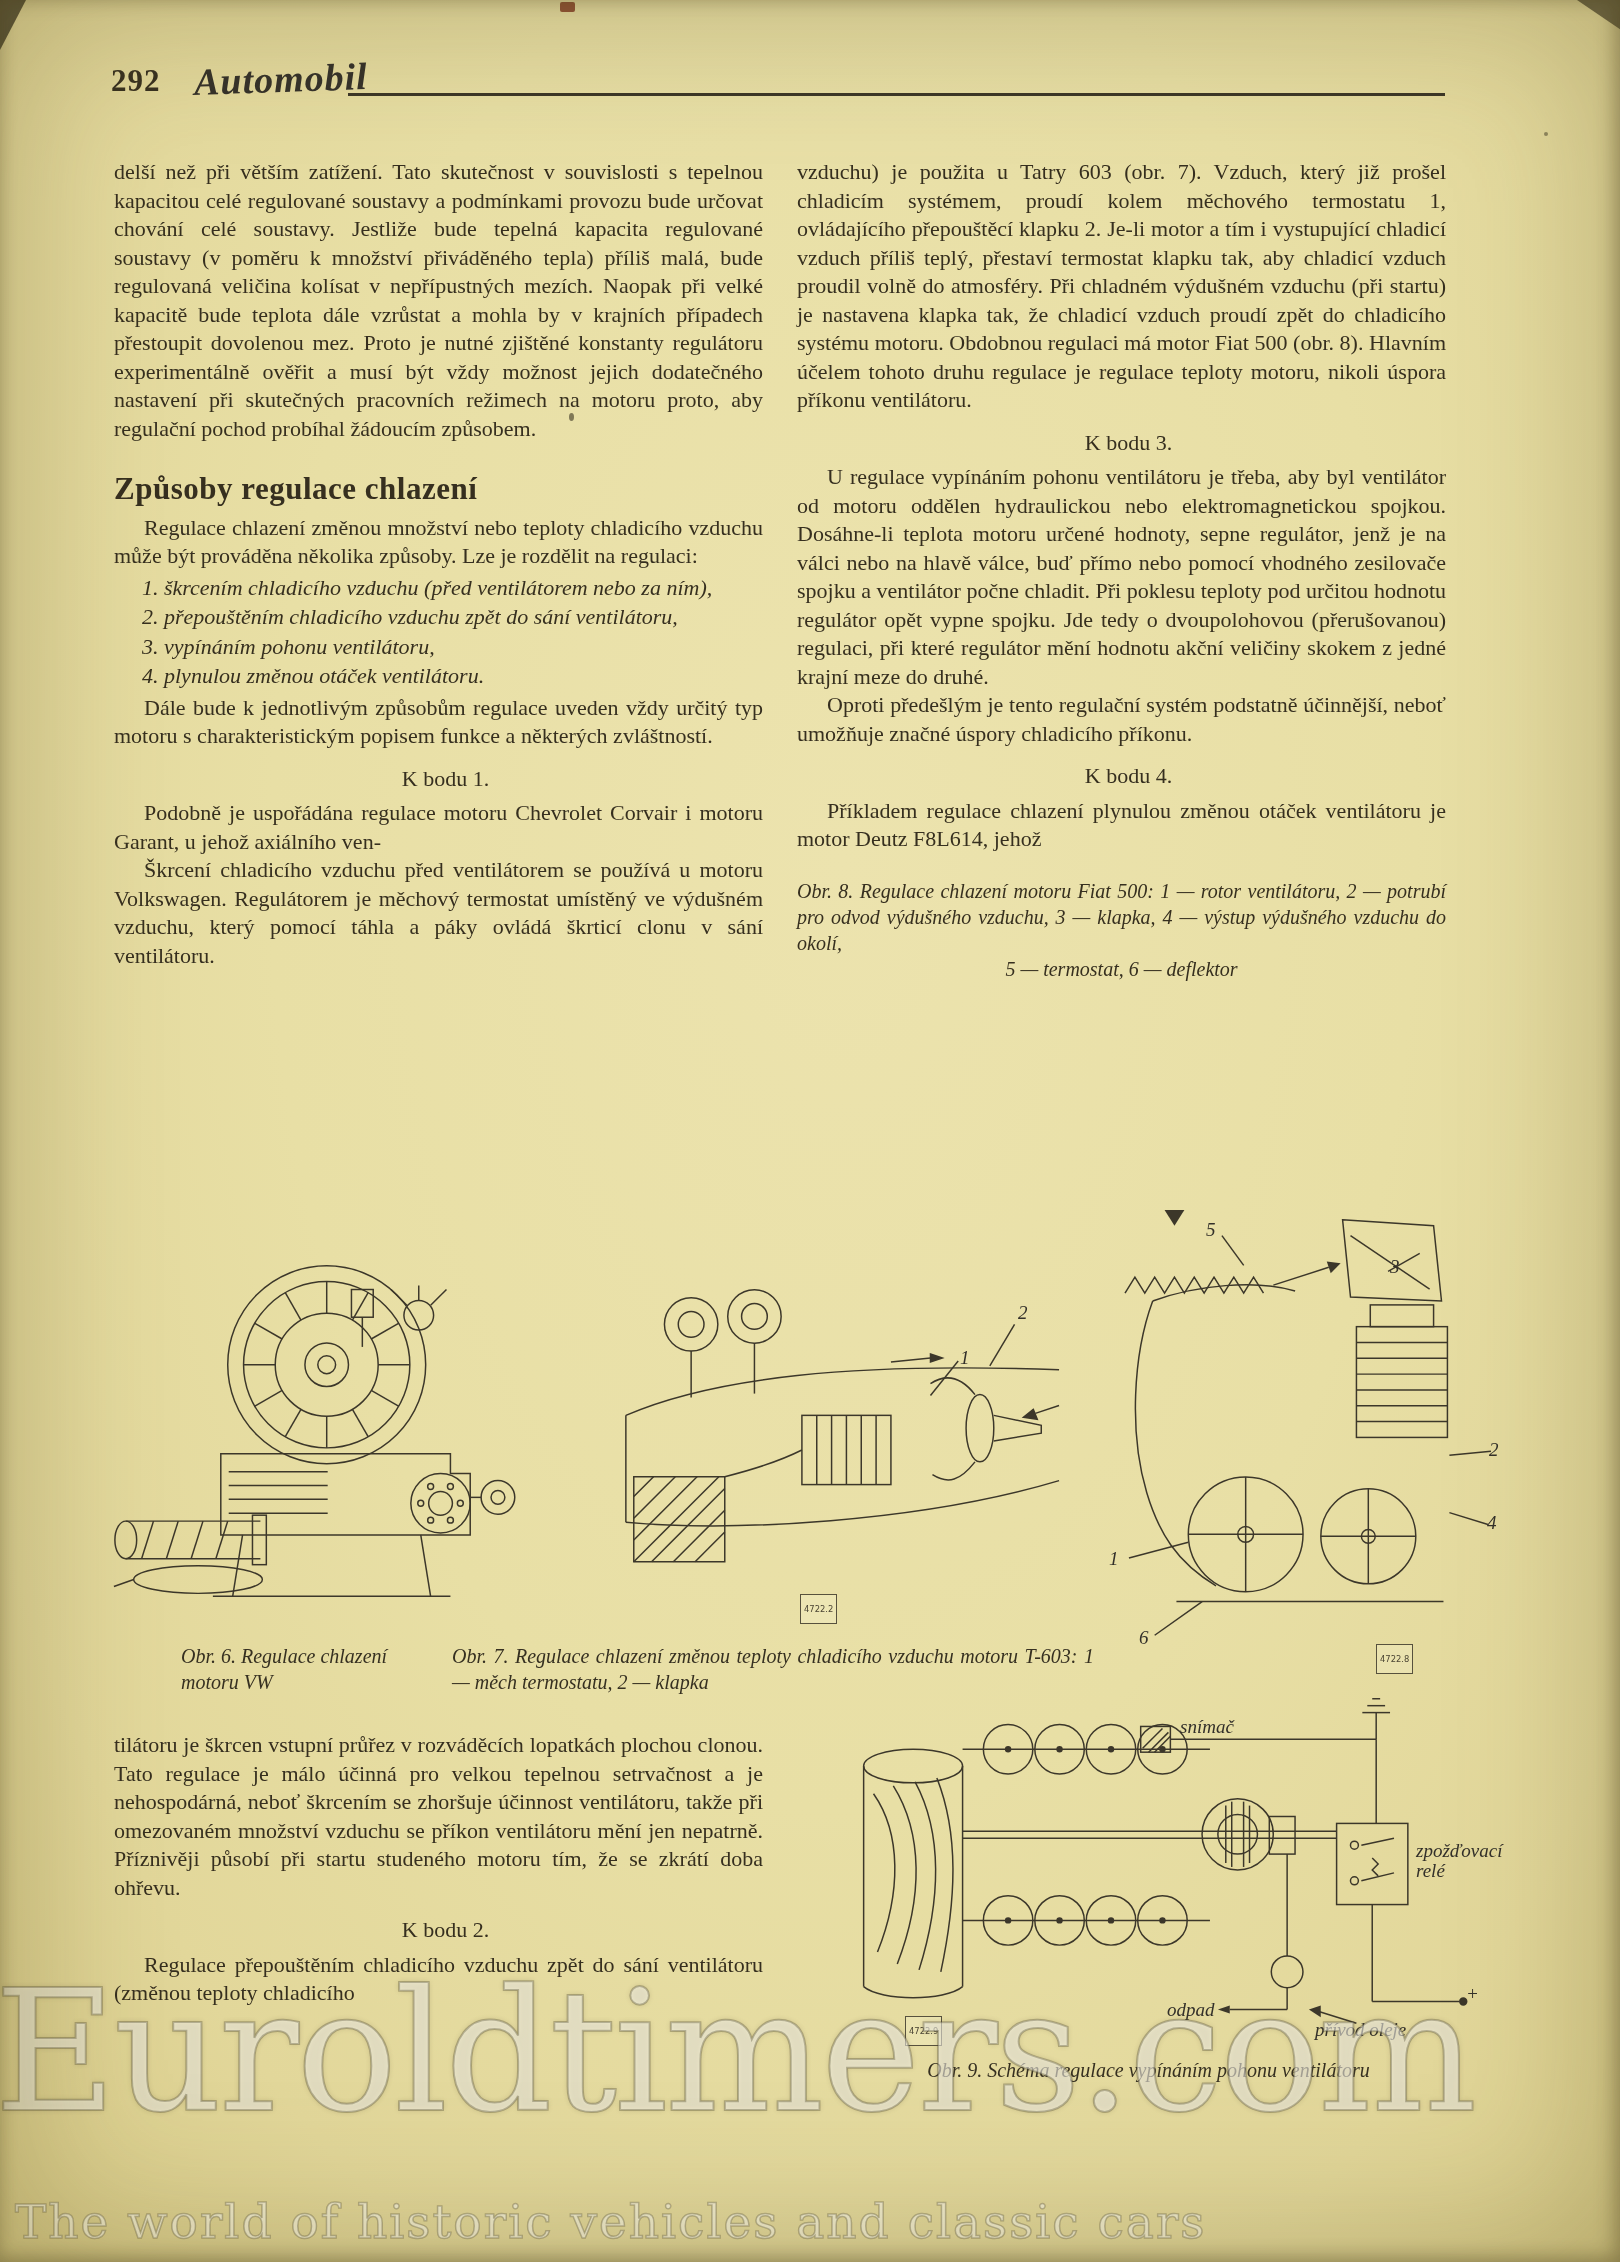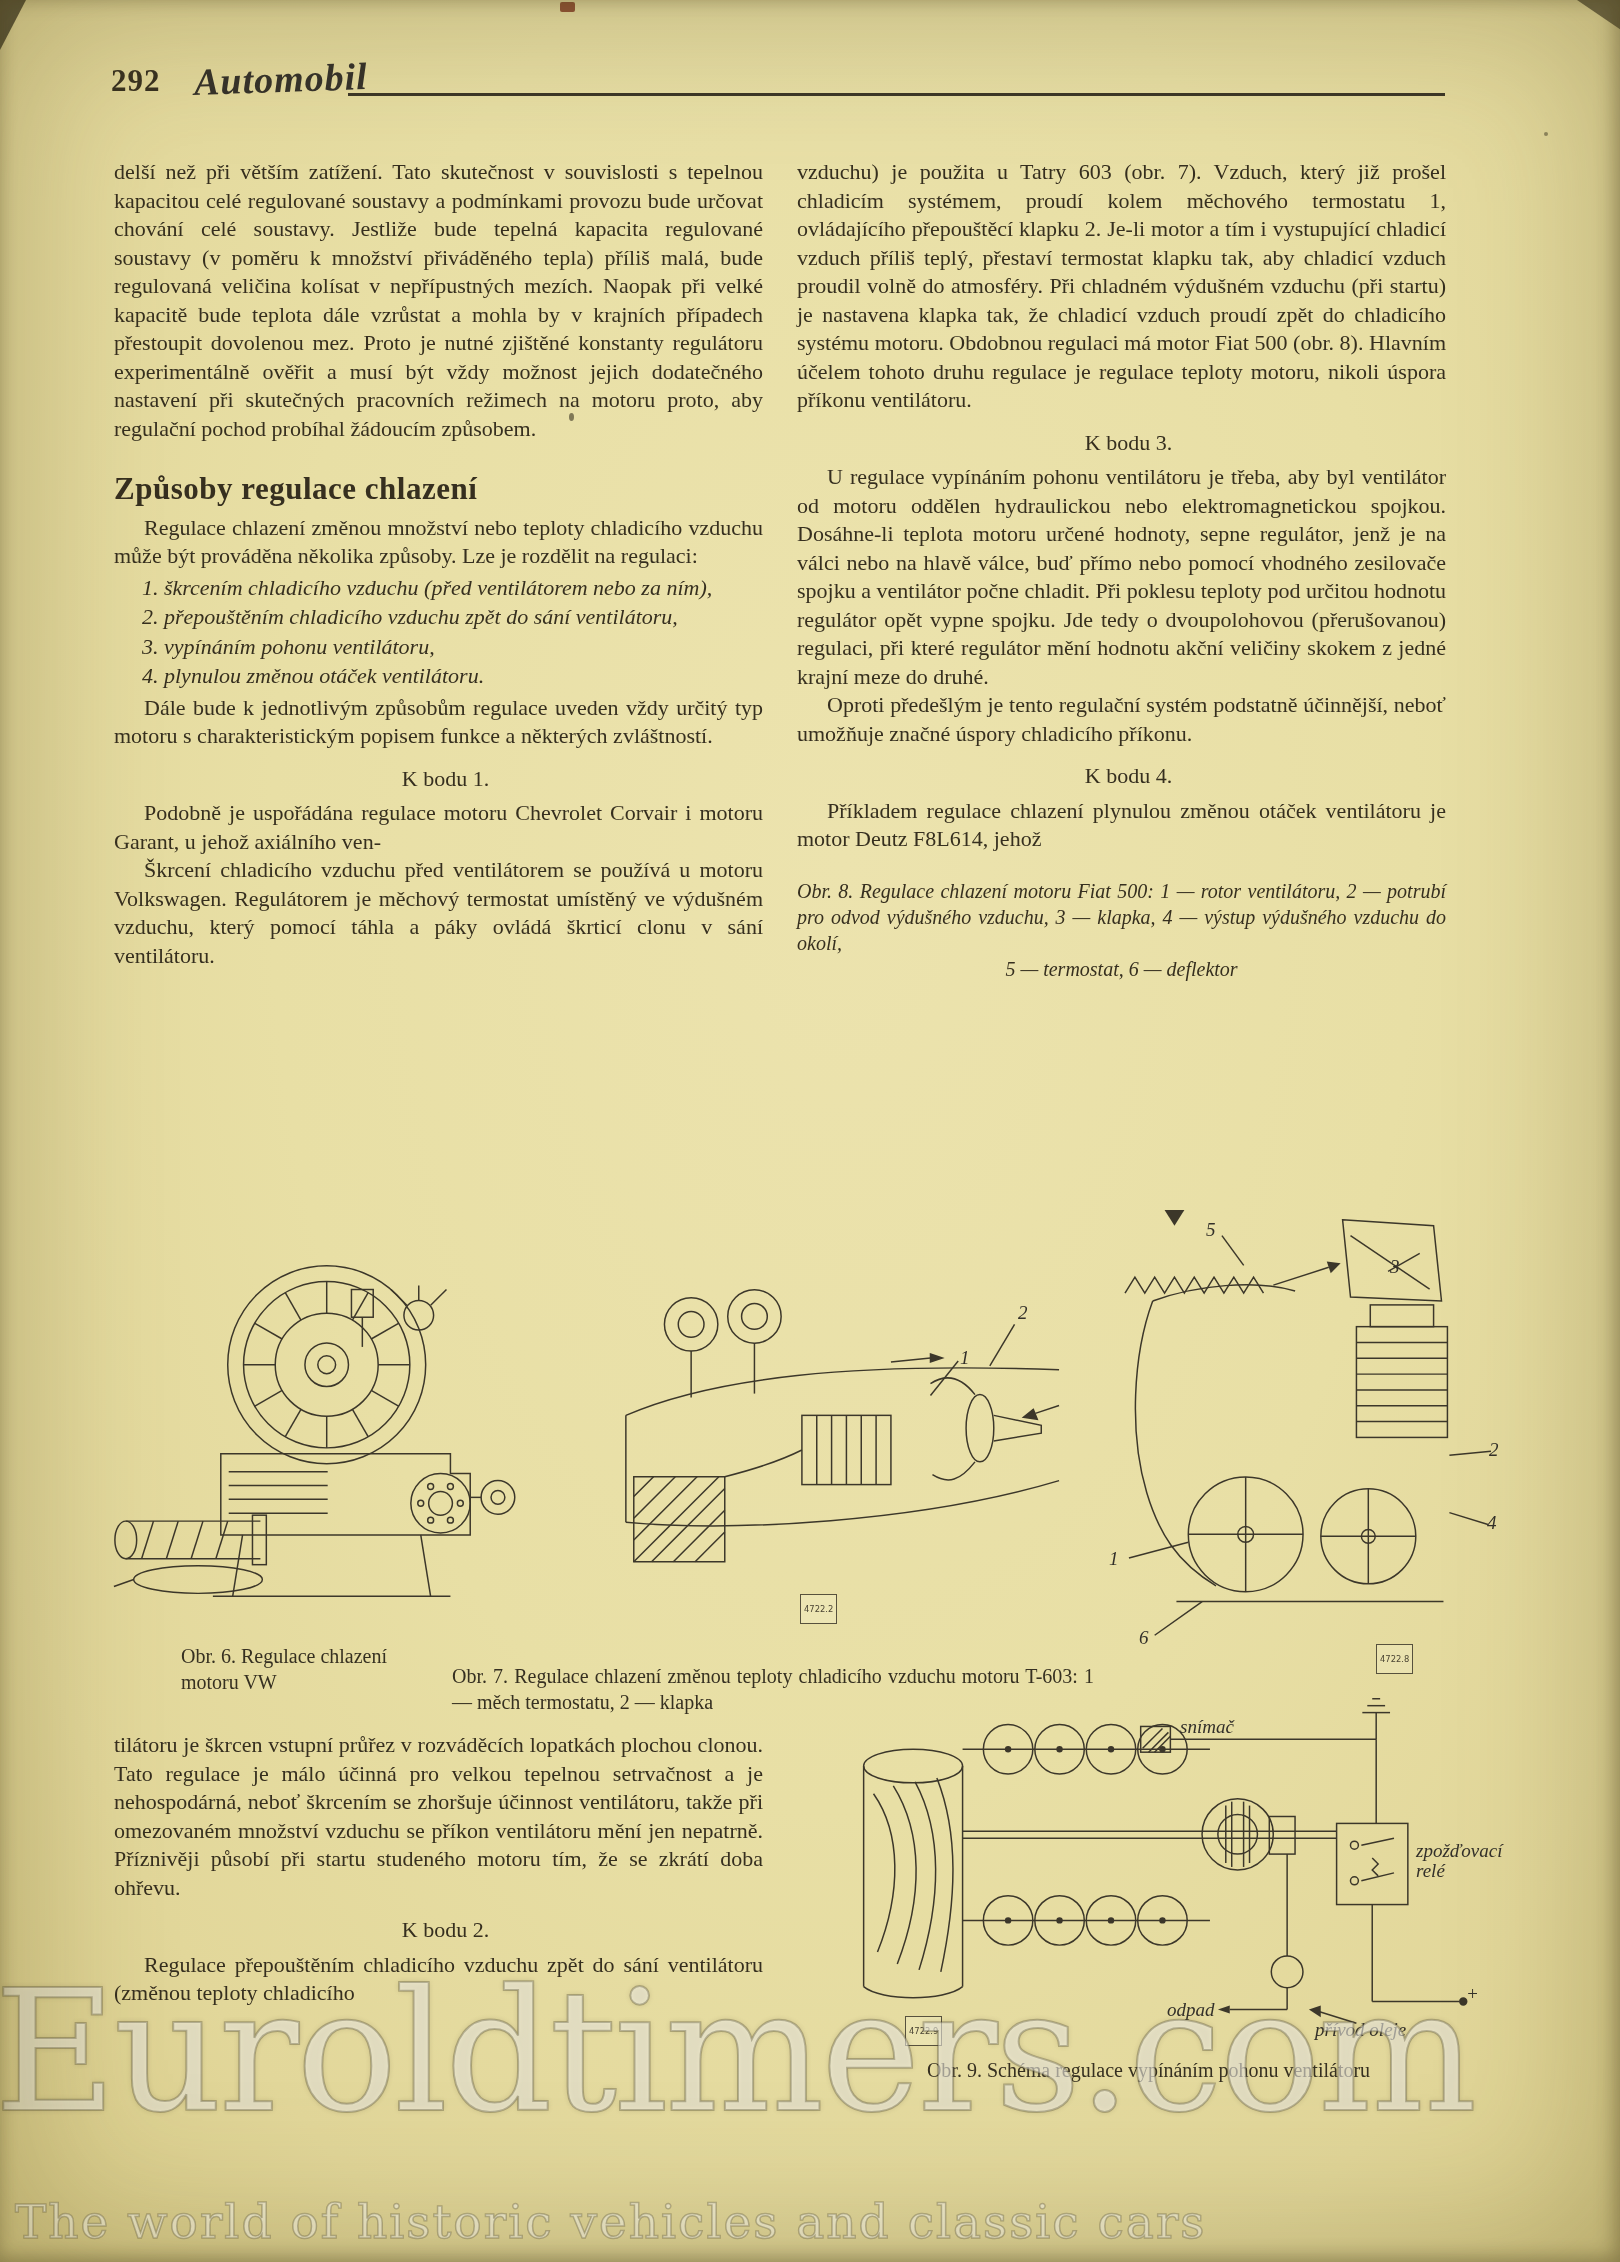--- a/index.html
+++ b/index.html
@@ -26,23 +26,23 @@
   .col-left { left:114px; top:158px; }
   .col-right { left:797px; top:158px; }
   .lower-left { left:114px; top:1731px; }
   .para { text-align:justify; }
   .indent { text-indent:30px; }
   .heading { text-align:left; font-weight:bold; font-size:31px; margin:32px 0 10px 0; letter-spacing:0.5px; }
   .kbodu { margin:14px 0 6px 14px; text-align:center; }
   .olist { margin:3px 0;font-style:italic; }
   .olist .li { padding-left:65px; text-indent:-37px; margin:1px 0; text-align:justify; }
   
-  .caption { position:absolute; font-size:20px; line-height:26px; color:#363021; }
+  .caption { position:absolute; font-style:italic; font-size:20px; line-height:26px; color:#363021; }
   .cap6 { left:181px; top:1643px; width:233px; text-align:left; }
-  .cap7 { left:452px; top:1643px; width:642px; text-align:justify;margin-top:20px; }
+  .cap7 { left:452px; top:1643px; width:642px; text-align:justify; }
   .cap9 { left:822px; top:2057px; width:653px; text-align:center; }
   .fig8cap { position:static; font-style:italic; font-size:20px; line-height:26px; margin-top:24px; }
   .fig8cap .main { text-align:justify; }
   .fig8cap .last { text-align:center; }
   
   .fig { position:absolute; }
   .fig svg { display:block; }
   .fig6 { left:104px; top:1238px; width:485px; height:396px; }
   .fig7 { left:594px; top:1267px; width:490px; height:361px; }
   .fig8 { left:1107px; top:1206px; width:398px; height:450px; }

